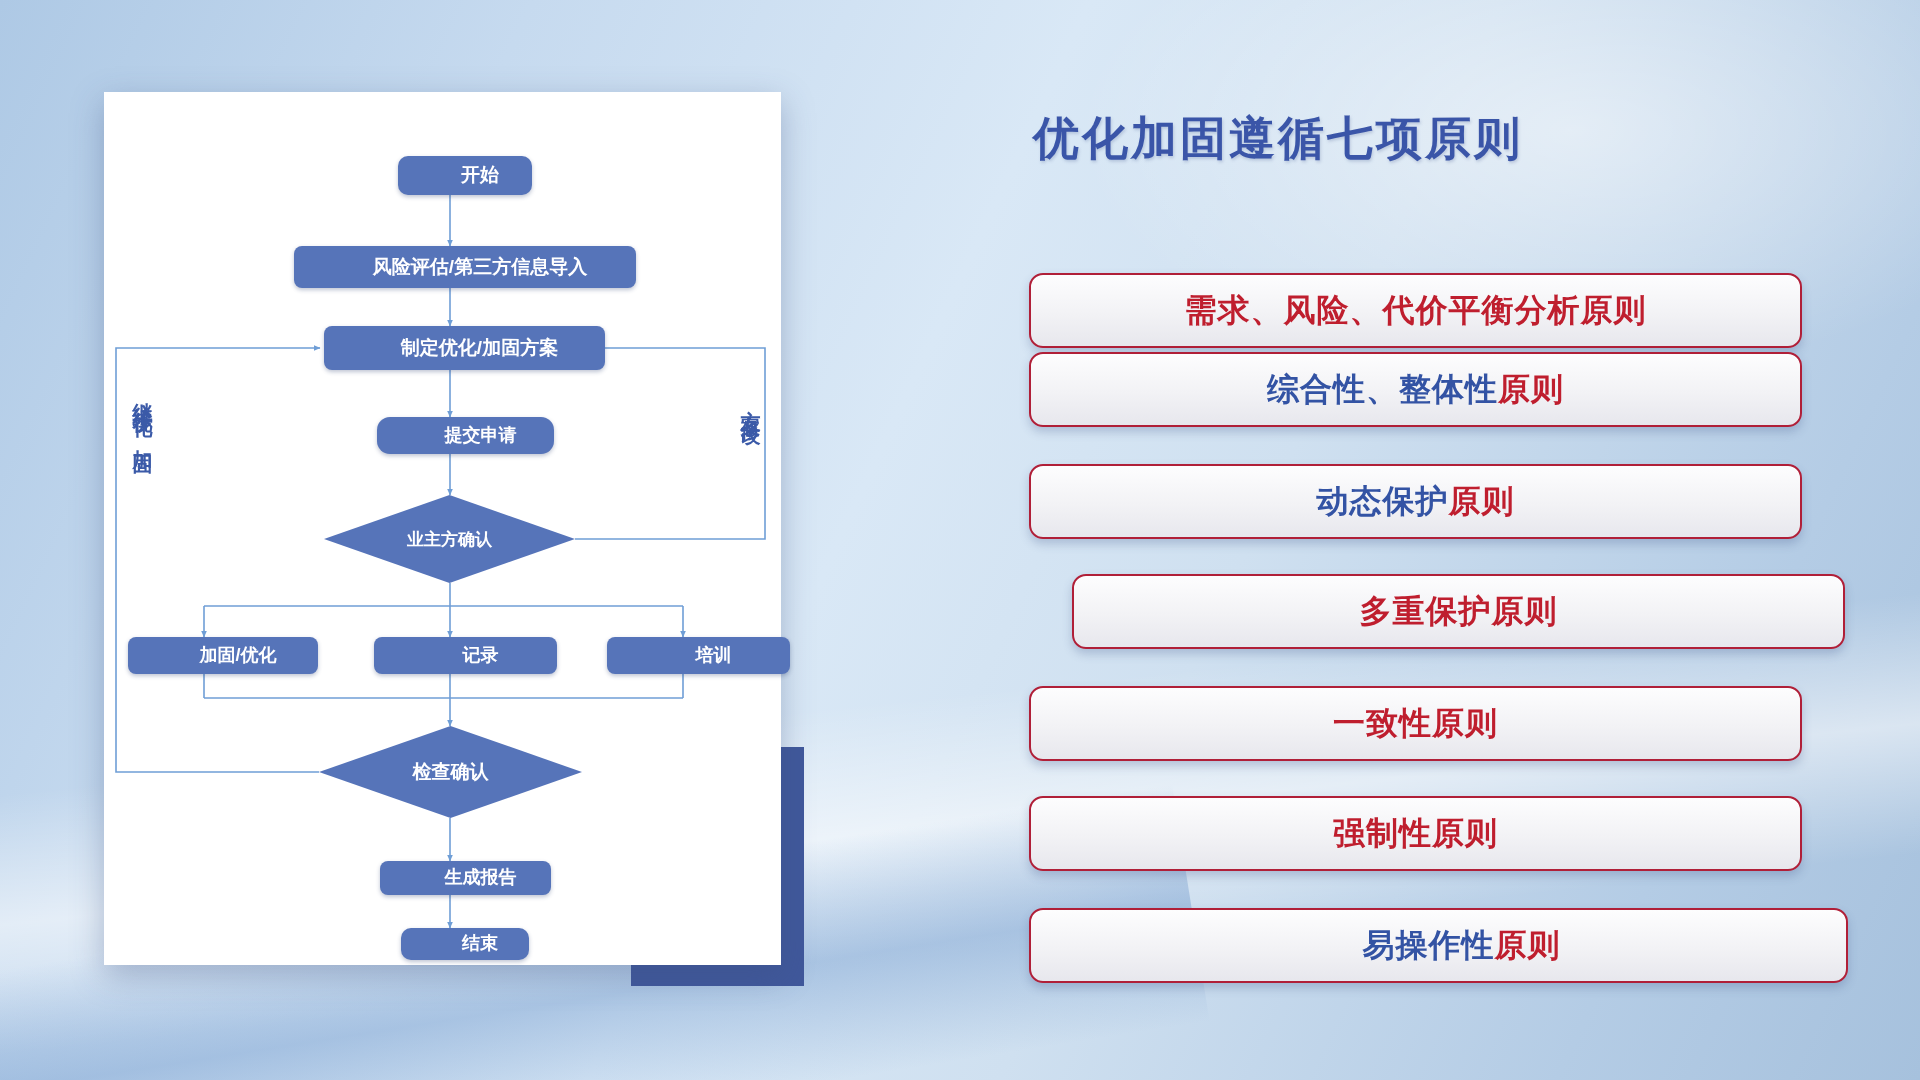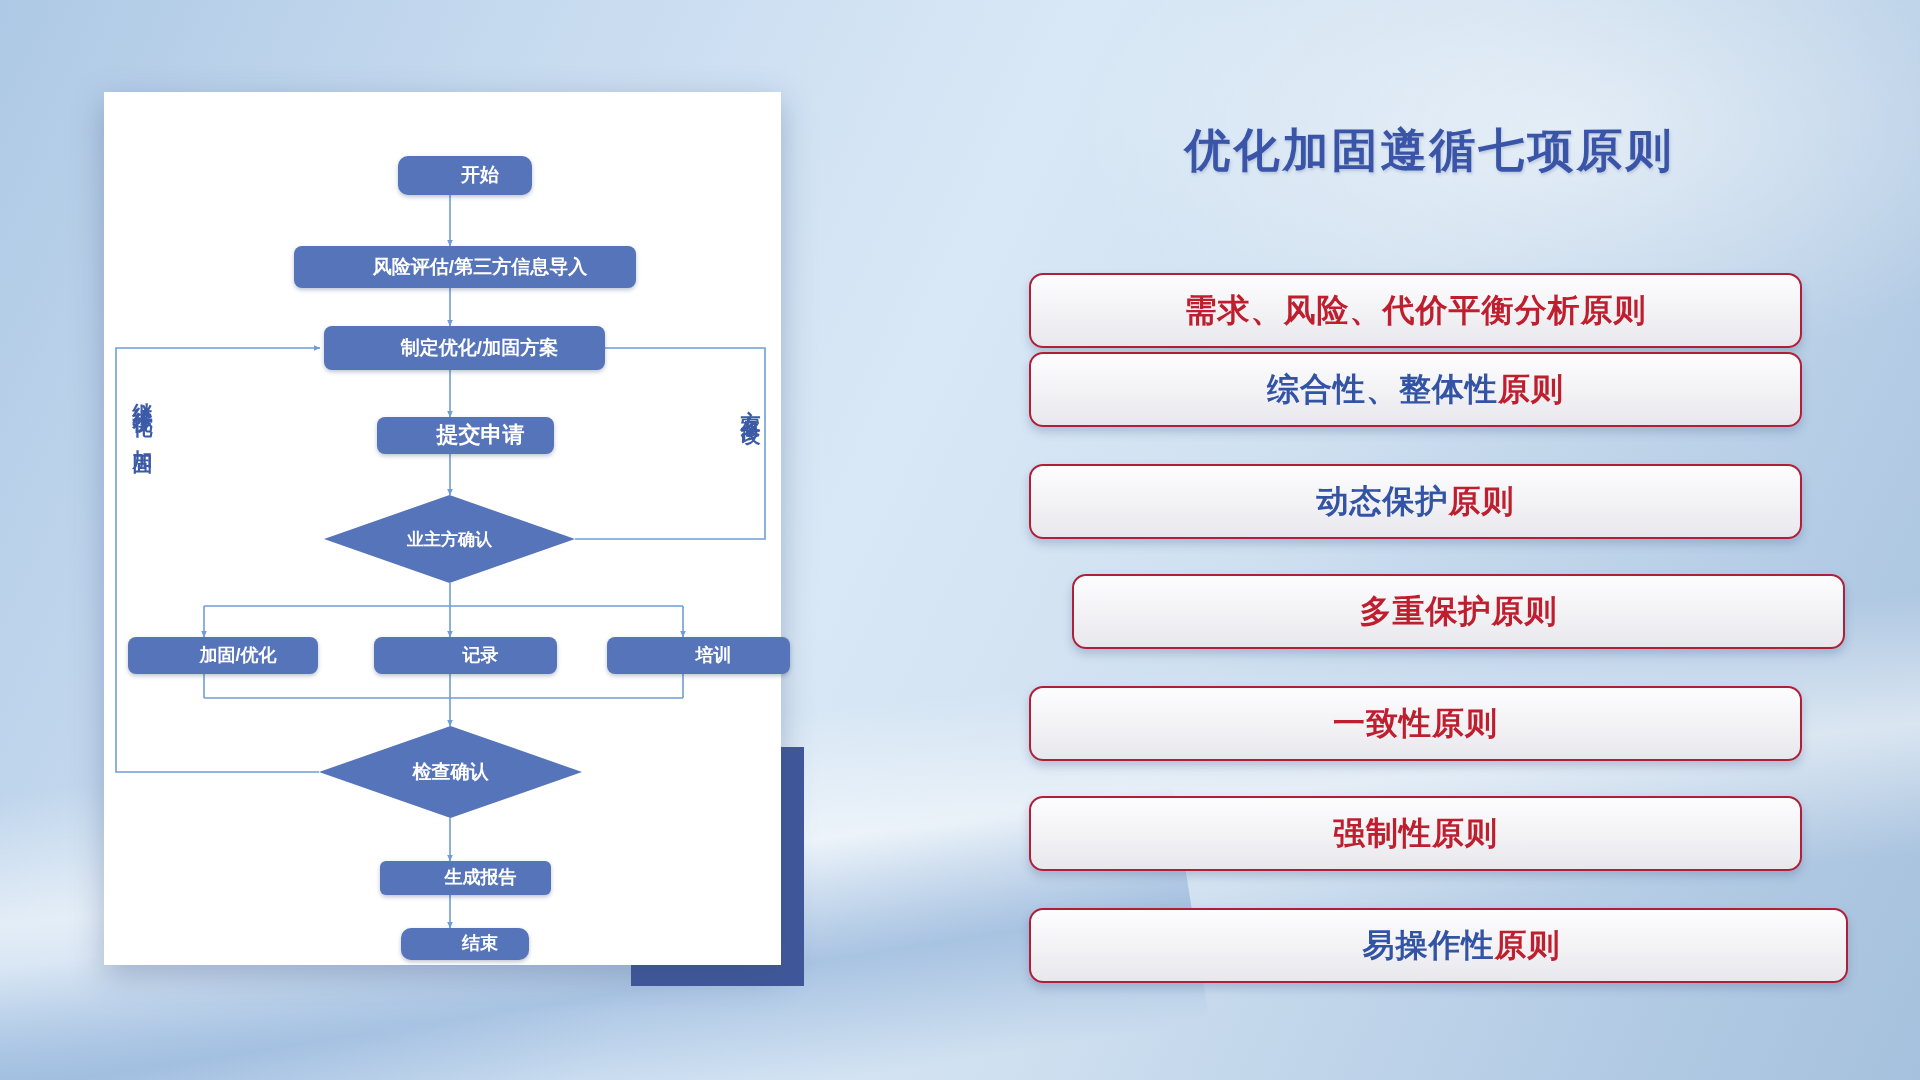--- a/index.html
+++ b/index.html
@@ -50,22 +50,22 @@
   }
   .diamond svg { position: absolute; left: 0; top: 0; width: 100%; height: 100%; }
   .diamond .dlabel { position: relative; z-index: 1; color: #ffffff; font-weight: 700; }
 
   .vlabel {
     position: absolute; writing-mode: vertical-rl; text-orientation: upright;
     color: #3b5aa8; font-weight: 700; font-size: 20px; letter-spacing: 5px;
   }
 
   .page-title {
-    position: absolute; left: 1029px; top: 104px; width: 769px; margin: 16px;
-    text-align: center; font-size: 46px; font-weight: 700; color: #3a55a8;
+    position: absolute; left: 1029px; top: 104px; width: 769px; margin: 4px;
+    font-size: 46px; font-weight: 700; color: #3a55a8;
     letter-spacing: 3px; text-shadow: 1px 2px 3px rgba(80,100,150,0.25);
   }
 
   .principle {
     position: absolute; left: 1029px; width: 769px; height: 71px;
     border: 2px solid #b01f38; border-radius: 14px;
     background: linear-gradient(180deg, #fdfdfe 0%, #f2f2f5 55%, #e7e7ed 100%);
     box-shadow: 0 5px 10px rgba(70,90,140,0.28);
     display: flex; align-items: center; justify-content: center;
     font-size: 32px; font-weight: 600; letter-spacing: 1px;
@@ -113,21 +113,21 @@
         <path d="M215 680 H12 V256 H216" marker-end="url(#arrow)"></path>
       </g>
     </svg>
 
     <div class="node" style="left:294px; top:64px; width:104px; height:39px; font-size:19px; border-radius:10px;">开始</div>
 
     <div class="node" style="left:220px; top:234px; width:251px; height:44px; font-size:19px;">制定优化/加固方案</div>
 
     <div class="node" style="left:190px; top:154px; width:312px; height:42px; font-size:19px;">风险评估/第三方信息导入</div>
 
-    <div class="node" style="left:273px; top:325px; width:147px; height:37px; font-size:22px;">提交申请</div>
+    <div class="node" style="left:273px; top:325px; width:147px; height:37px; font-size:18px;border-radius:13px;">提交申请</div>
 
     <div class="diamond" style="left:220px; top:403px; width:251px; height:88px;">
       <svg viewBox="0 0 100 100" preserveAspectRatio="none">
         <polygon points="50,0 100,50 50,100 0,50" fill="#5674b9"></polygon>
       </svg>
       <span class="dlabel" style="font-size:17px;">业主方确认</span>
     </div>
 
     <div class="node" style="left:24px; top:545px; width:160px; height:37px; font-size:18px;">加固/优化</div>
 
@@ -135,21 +135,21 @@
 
     <div class="node" style="left:503px; top:545px; width:153px; height:37px; font-size:18px;">培训</div>
 
     <div class="diamond" style="left:215px; top:634px; width:263px; height:92px;">
       <svg viewBox="0 0 100 100" preserveAspectRatio="none">
         <polygon points="50,0 100,50 50,100 0,50" fill="#5674b9"></polygon>
       </svg>
       <span class="dlabel" style="font-size:19px;">检查确认</span>
     </div>
 
-    <div class="node" style="left:276px; top:769px; width:141px; height:34px; font-size:18px;border-radius:6px;">生成报告</div>
+    <div class="node" style="left:276px; top:769px; width:141px; height:34px; font-size:18px;">生成报告</div>
 
     <div class="node" style="left:297px; top:836px; width:98px; height:32px; font-size:18px; border-radius:10px;">结束</div>
 
     <div class="vlabel" style="left:26px; top:295px;">继续优化/加固</div>
 
     <div class="vlabel" style="left:634px; top:302px;">方案修改</div>
 
   </div>
 
   <h1 class="page-title">优化加固遵循七项原则</h1>

